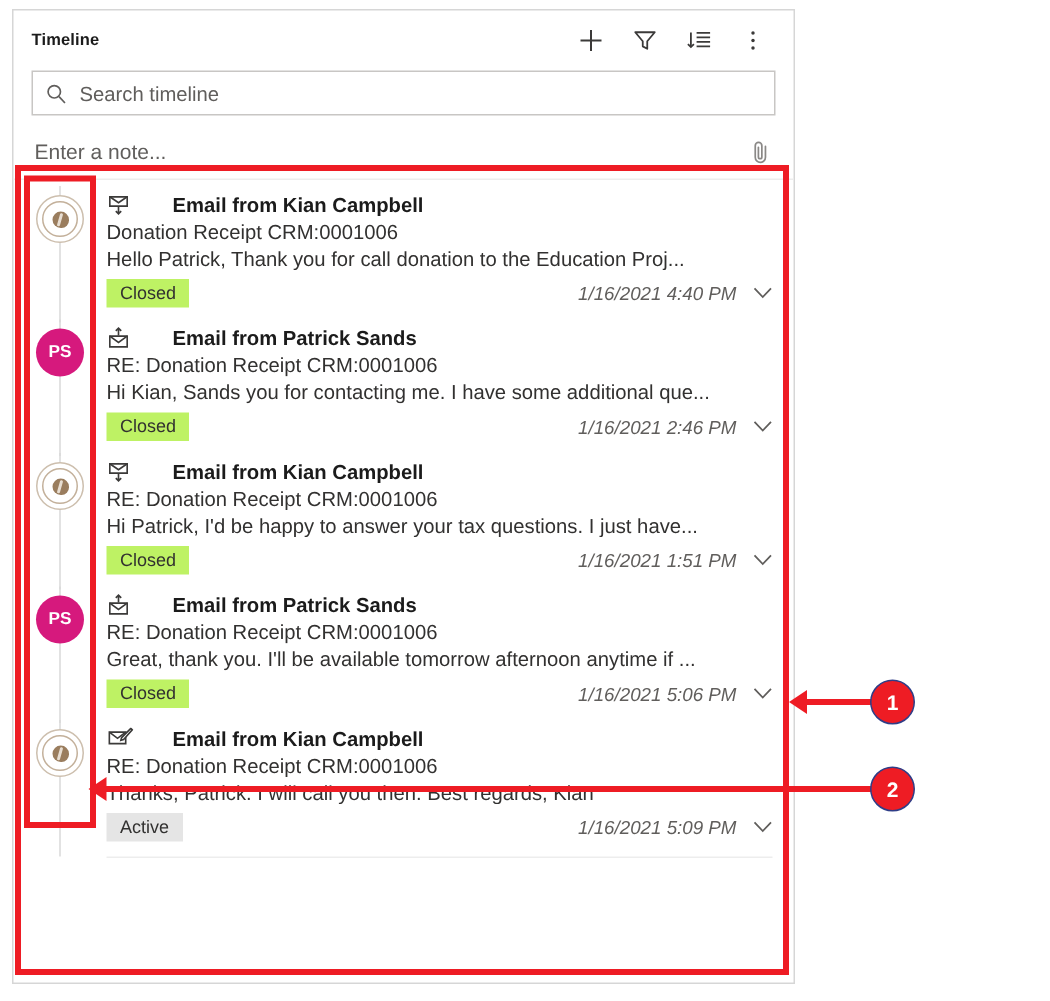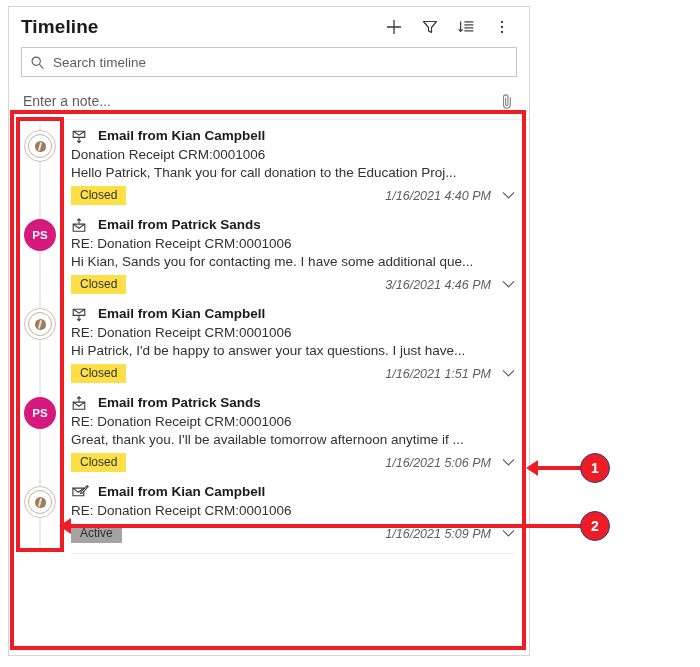--- a/index.html
+++ b/index.html
@@ -22,21 +22,21 @@
   }
 
   
   #hdr{
     height:40px;
     display:flex;align-items:center;
     padding:0 10px 0 12px;
     box-sizing:border-box;
   }
   #hdr-title{
-    font-size:19px;font-weight:bold;color:#1b1b1b;
+    font-size:11px;font-weight:bold;color:#1b1b1b;
     letter-spacing:.1px;
   }
   #hdr-tools{margin-left:auto;display:flex;align-items:center;gap:2px;}
   .tbtn{
     width:34px;height:32px;
     display:flex;align-items:center;justify-content:center;
     cursor:pointer;
   }
   .tbtn svg{display:block;}
 
@@ -115,44 +115,44 @@
     background:#9a7d5e;
     position:relative;
   }
   .avatar.logo .bean:after{
     content:"";position:absolute;left:4px;top:1px;
     width:2px;height:9px;background:#e8ded2;
     border-radius:2px;transform:rotate(16deg);
   }
 
   .body{flex:1;min-width:0;padding-top:4px;}
-  .t-row{display:flex;gap:9px;}
+  .t-row{display:flex;align-items:center;gap:26px;}
   .t-icon{width:18px;height:16px;flex:none;display:flex;align-items:center;justify-content:center;}
   .t-title{
     font-size:13.5px;font-weight:bold;color:#1b1b1b;
     white-space:nowrap;overflow:hidden;text-overflow:ellipsis;
   }
   .subj{
     font-size:13.5px;color:#323130;margin-top:3px;
     white-space:nowrap;overflow:hidden;text-overflow:ellipsis;
   }
   .snip{
     font-size:13.5px;color:#323130;margin-top:3px;
     white-space:nowrap;overflow:hidden;text-overflow:ellipsis;
   }
   .foot{
     display:flex;align-items:center;
     margin-top:6px;padding-bottom:2px;
   }
   .badge{
     font-size:12px;color:#323130;
     padding:2px 9px 3px;
-    background:#fde047;
-  }
-  .badge.active{background:#a3a3a3;}
+    background:#bef264;
+  }
+  .badge.active{background:#e5e5e5;}
   .meta{margin-left:auto;display:flex;align-items:center;gap:10px;}
   .ts{font-size:12.5px;color:#605e5c;white-space:nowrap;font-style:italic;}
   .chev{width:14px;height:14px;cursor:pointer;display:flex;align-items:center;justify-content:center;}
   .sep{height:1px;background:#ededed;margin:6px 14px 0 62px;}
 
   
   .anno{position:absolute;pointer-events:none;}
   #box-outer{
     left:10px;top:110px;width:516px;height:540px;
     border:4px solid #ee1c24;box-sizing:border-box;
@@ -294,21 +294,21 @@
                 <path d="M7 5.6V0.8M5.2 2.6L7 0.8l1.8 1.8" stroke="#3b3a39" stroke-width="1.1" fill="none"></path>
               </svg>
             </div>
             <div class="t-title">Email from Patrick Sands</div>
           </div>
           <div class="subj">RE: Donation Receipt CRM:0001006</div>
           <div class="snip">Hi Kian, Sands you for contacting me. I have some additional que...</div>
           <div class="foot">
             <div class="badge">Closed</div>
             <div class="meta">
-              <div class="ts">3/16/2021 4:46 PM</div>
+              <div class="ts">1/16/2021 2:46 PM</div>
               <div class="chev">
                 <svg width="13" height="9" viewBox="0 0 13 9">
                   <path d="M1 1.3L6.5 7 12 1.3" stroke="#605e5c" stroke-width="1.2" fill="none"></path>
                 </svg>
               </div>
             </div>
           </div>
         </div>
       </div>
       <div class="item">
@@ -391,20 +391,21 @@
             <div class="t-icon">
               <svg width="17" height="15" viewBox="0 0 17 15">
                 <path d="M0.9 3.1h10.9v7.6H0.9z" stroke="#3b3a39" stroke-width="1.1" fill="none"></path>
                 <path d="M0.9 3.1l5.45 4.1 5.45-4.1" stroke="#3b3a39" stroke-width="1.1" fill="none"></path>
                 <path d="M16.2 1.6l-1-1-6.1 6.1-.5 1.8 1.8-.5z" stroke="#3b3a39" stroke-width="1.1" fill="#fff"></path>
               </svg>
             </div>
             <div class="t-title">Email from Kian Campbell</div>
           </div>
           <div class="subj">RE: Donation Receipt CRM:0001006</div>
+          <div class="snip">Thanks, Patrick. I will call you then.   Best regards, Kian</div>
           <div class="foot">
             <div class="badge active">Active</div>
             <div class="meta">
               <div class="ts">1/16/2021 5:09 PM</div>
               <div class="chev">
                 <svg width="13" height="9" viewBox="0 0 13 9">
                   <path d="M1 1.3L6.5 7 12 1.3" stroke="#605e5c" stroke-width="1.2" fill="none"></path>
                 </svg>
               </div>
             </div>

